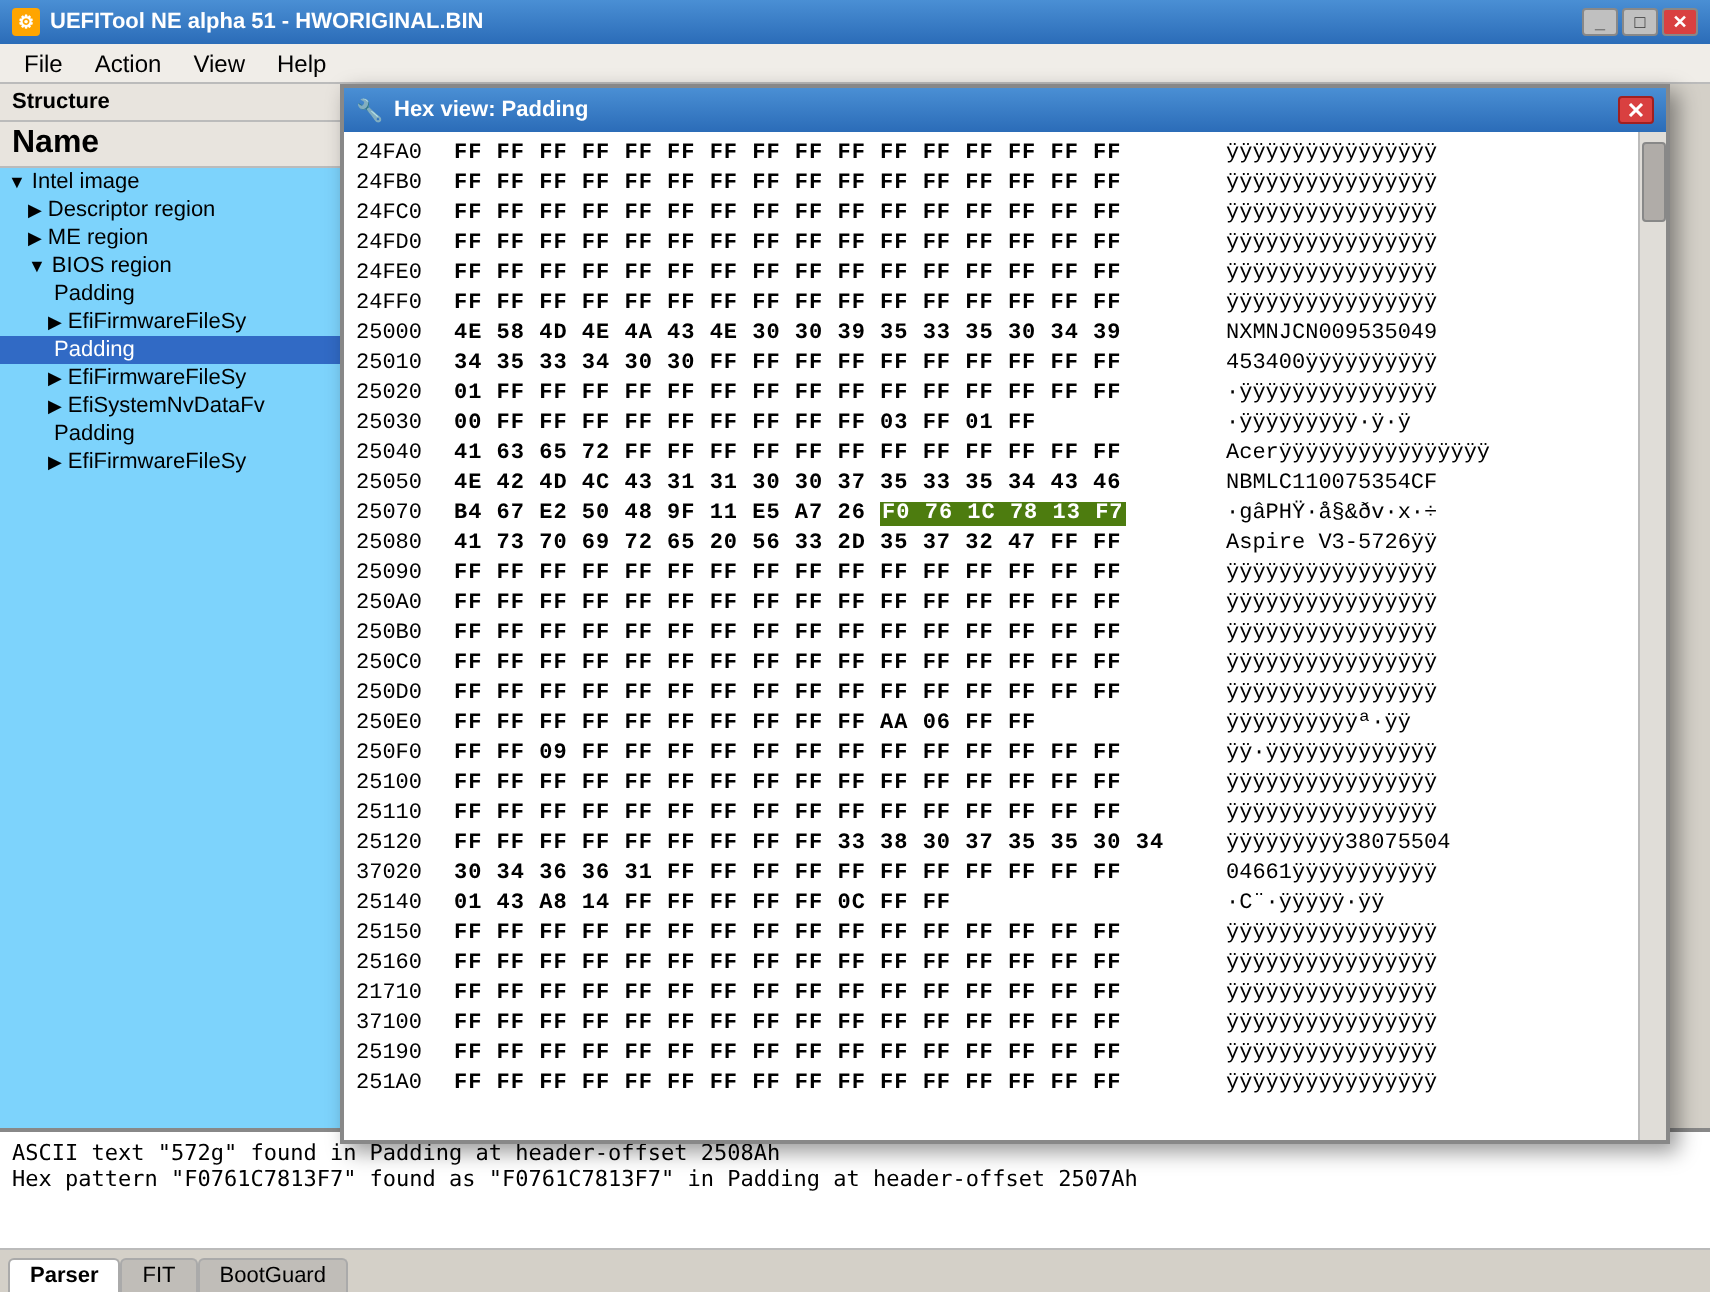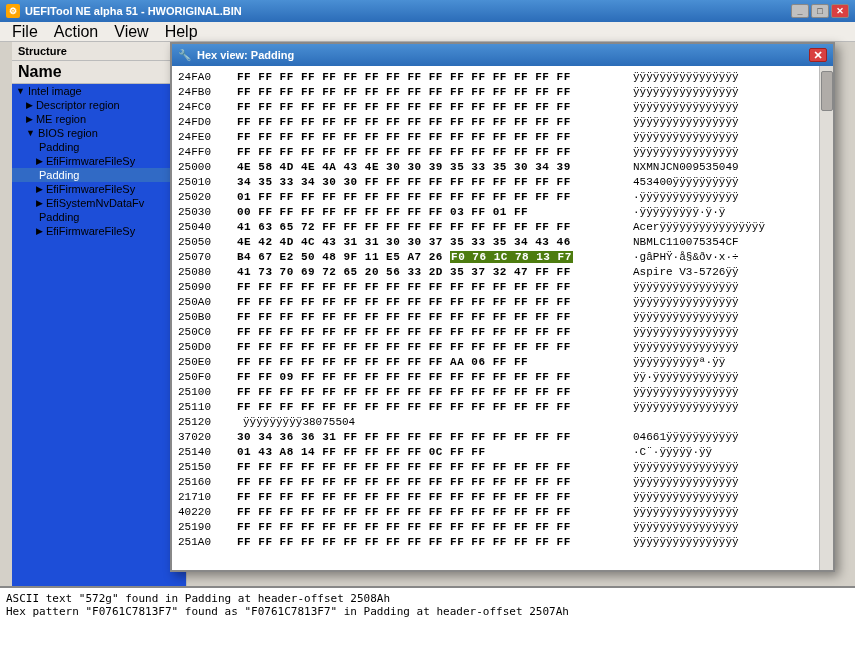--- a/index.html
+++ b/index.html
@@ -60,40 +60,39 @@
     .menu-bar {
       background: #f0ede8;
       height: 20px;
       display: flex;
       align-items: center;
       padding: 0 4px;
       border-bottom: 1px solid #bbb;
     }
     .menu-item {
       padding: 2px 8px;
-      font-size: 16px;
+      font-size: 12px;
       cursor: pointer;
       color: #000;
     }
 
     
     .main-area {
       display: flex;
       height: calc(646px - 42px - 60px);
       position: relative;
     }
 
     
     .structure-panel {
       width: 175px;
-      background: #1d4ed8;
+      background: #7dd3fc;
       border-right: 1px solid #bbb;
       display: flex;
       flex-direction: column;
-      margin-left: 12px;
     }
     .panel-header {
       background: #e8e4de;
       padding: 3px 6px;
       font-weight: bold;
       border-bottom: 1px solid #bbb;
       font-size: 11px;
     }
     .tree-area {
       flex: 1;
@@ -204,21 +203,20 @@
       overflow-x: hidden;
       padding: 4px 6px;
       font-family: 'Courier New', monospace;
       font-size: 11px;
       line-height: 15px;
     }
     .hex-line {
       display: flex;
       align-items: flex-end;
       white-space: nowrap;
-      gap: 10px;
     }
     .hex-addr {
       color: #000;
       min-width: 45px;
       margin-right: 4px;
     }
     .hex-bytes {
       min-width: 380px;
       color: #000;
       letter-spacing: 0.5px;
@@ -465,20 +463,21 @@
             <span class="hex-bytes">FF FF FF FF FF FF FF FF  FF FF FF FF FF FF FF FF</span>
             <span class="hex-ascii">ÿÿÿÿÿÿÿÿÿÿÿÿÿÿÿÿ</span>
           </div>
           <div class="hex-line">
             <span class="hex-addr">25110</span>
             <span class="hex-bytes">FF FF FF FF FF FF FF FF  FF FF FF FF FF FF FF FF</span>
             <span class="hex-ascii">ÿÿÿÿÿÿÿÿÿÿÿÿÿÿÿÿ</span>
           </div>
           <div class="hex-line">
             <span class="hex-addr">25120</span>
+            <span class="hex-bytes">FF FF FF FF FF FF FF FF  FF 33 38 30 37 35 35 30 34</span>
             <span class="hex-ascii">ÿÿÿÿÿÿÿÿÿ38075504</span>
           </div>
           <div class="hex-line">
             <span class="hex-addr">37020</span>
             <span class="hex-bytes">30 34 36 36 31 FF FF FF  FF FF FF FF FF FF FF FF</span>
             <span class="hex-ascii">04661ÿÿÿÿÿÿÿÿÿÿÿ</span>
           </div>
           <div class="hex-line">
             <span class="hex-addr">25140</span>
             <span class="hex-bytes">01 43 A8 14 FF FF FF FF  FF 0C FF FF</span>
@@ -493,21 +492,21 @@
             <span class="hex-addr">25160</span>
             <span class="hex-bytes">FF FF FF FF FF FF FF FF  FF FF FF FF FF FF FF FF</span>
             <span class="hex-ascii">ÿÿÿÿÿÿÿÿÿÿÿÿÿÿÿÿ</span>
           </div>
           <div class="hex-line">
             <span class="hex-addr">21710</span>
             <span class="hex-bytes">FF FF FF FF FF FF FF FF  FF FF FF FF FF FF FF FF</span>
             <span class="hex-ascii">ÿÿÿÿÿÿÿÿÿÿÿÿÿÿÿÿ</span>
           </div>
           <div class="hex-line">
-            <span class="hex-addr">40220</span>
+            <span class="hex-addr">37100</span>
             <span class="hex-bytes">FF FF FF FF FF FF FF FF  FF FF FF FF FF FF FF FF</span>
             <span class="hex-ascii">ÿÿÿÿÿÿÿÿÿÿÿÿÿÿÿÿ</span>
           </div>
           <div class="hex-line">
             <span class="hex-addr">25190</span>
             <span class="hex-bytes">FF FF FF FF FF FF FF FF  FF FF FF FF FF FF FF FF</span>
             <span class="hex-ascii">ÿÿÿÿÿÿÿÿÿÿÿÿÿÿÿÿ</span>
           </div>
           <div class="hex-line">
             <span class="hex-addr">251A0</span>
@@ -523,13 +522,18 @@
 
 </div>
 
 <div style="position:absolute; bottom:0; left:0; right:0;">
 
   <div class="status-bar">
     <div>ASCII text "572g" found in Padding at header-offset 2508Ah</div>
     <div>Hex pattern "F0761C7813F7" found as "F0761C7813F7" in Padding at header-offset 2507Ah</div>
   </div>
 
+  <div class="tabs-bar">
+    <div class="tab active">Parser</div>
+    <div class="tab">FIT</div>
+    <div class="tab">BootGuard</div>
+  </div>
 </div>
 
 </body></html>

